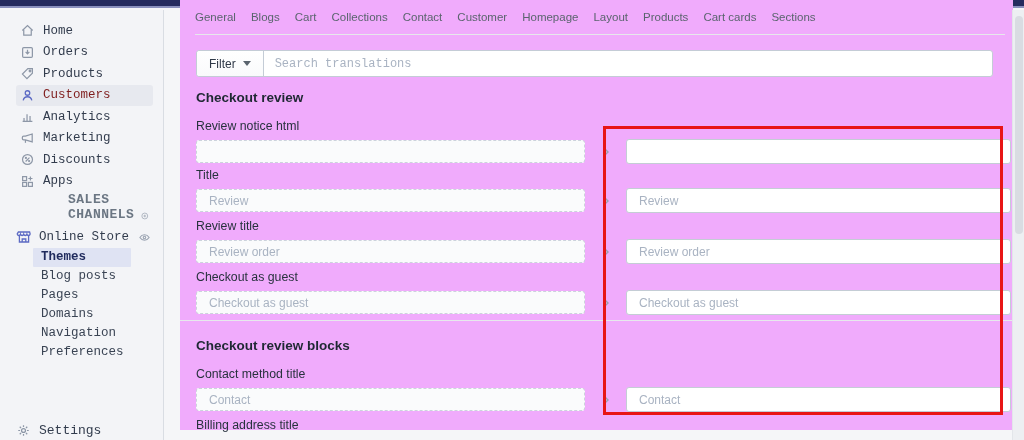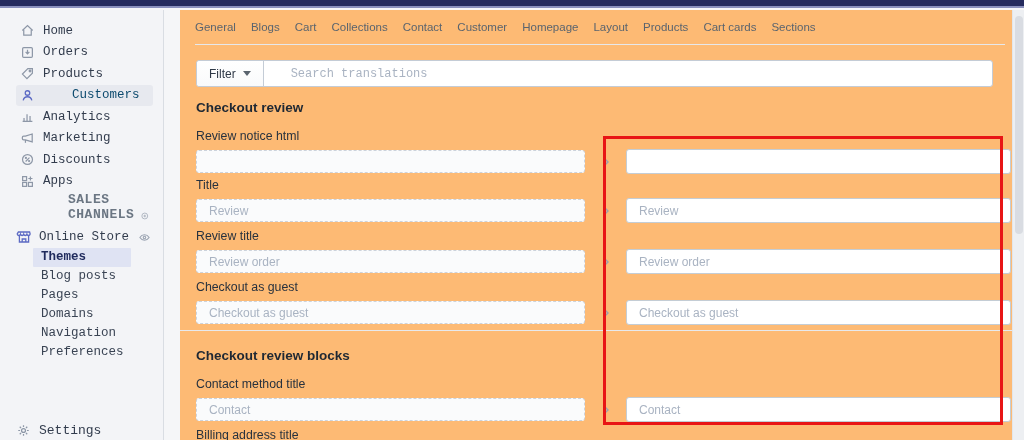--- a/index.html
+++ b/index.html
@@ -13,51 +13,51 @@
   .topbar { position:absolute; top:0; left:0; width:1024px; height:8px;
     background:#252b5e; border-bottom:2px solid #8a90bd; }
 
   
   .sidebar { position:absolute; top:10px; left:0; width:164px; height:430px;
     background:#f3f4f7; border-right:1px solid #d9dde3;font-family:Liberation Mono, monospace; }
   .nav { position:absolute; top:10px; left:0; right:0; }
   .nav-item { height:21.5px; display:flex; align-items:center;
     margin:0 10px 0 16px; padding:0 4px; border-radius:3px;
     color:#323c4d; font-size:12.5px; cursor:default; }
-  .nav-item.selected { background:#e7e9ef; color:#0c4a6e;gap:29px; }
+  .nav-item.selected { background:#e7e9ef; color:#7f1d1d; }
   .nicon { width:15px; height:15px; margin-right:8px; color:#8d97a7; display:inline-flex; flex:none; }
   .nav-item.selected .nicon { color:#5c6ac4; }
   .sc-header { position:absolute; top:198px; left:20px; right:14px; height:14px;
     display:flex; align-items:flex-end; justify-content:space-between;
     font-size:13px; font-weight:bold; letter-spacing:.5px; color:#6b7683;margin-left:48px; }
   .sc-plus { width:12px; height:12px; color:#9aa3b1; display:inline-flex; }
   .online-store { position:absolute; top:217px; left:16px; right:12px; height:20px;
     display:flex; align-items:center; font-size:12.5px; color:#323c4d; }
   .os-icon { width:16px; height:16px; margin-right:7px; color:#5c6ac4; display:inline-flex; }
   .eye { margin-left:auto; width:13px; height:13px; color:#9aa3b1; display:inline-flex; }
   .subnav { position:absolute; top:237.5px; left:33px; }
   .sub-item { height:19px; display:flex; align-items:center; padding:0 8px;
     width:98px; border-radius:1px; font-size:12.5px; color:#3a4454; }
   .sub-item.selected { background:#dfe3f3; color:#1f2a5c; font-weight:bold; }
   .settings-item { position:absolute; top:409px; left:16px; height:22px;
     display:flex; align-items:center; font-size:13px; color:#323c4d; }
 
   
-  .content { position:absolute; left:180px; top:10px; width:833px; height:430px; background:#fdba74; }
+  .content { position:absolute; left:180px; top:0; width:833px; height:430px; background:#f0abfc; }
   .tabbar { position:absolute; top:0; left:15px; width:810px; height:35px;
     display:flex; align-items:center; gap:15px; border-bottom:1px solid #e6e8eb;
     font-size:11.5px; color:#5a646e; }
   .tab { white-space:nowrap; }
   .tab-active-box { border:3px solid #e81515; padding:4px 7px 8px; position:relative;
     color:#1a222c; margin-top:2px; white-space:nowrap; }
   .tab-active-box::after { content:""; position:absolute; left:7px; right:7px;
     bottom:2px; height:3px; background:#6370c5; border-radius:1px; }
 
   .filterbar { position:absolute; top:50px; left:16px; width:797px; height:27px;
-    display:flex; border:1px solid #c4ccd6; border-radius:3px; background:#fff;gap:16px; }
+    display:flex; border:1px solid #c4ccd6; border-radius:3px; background:#fff; }
   .filter-btn { display:flex; align-items:center; gap:7px; padding:0 12px;
     border:none; border-right:1px solid #c4ccd6; font-size:12px; color:#2f3947;
     background:linear-gradient(#ffffff,#f9fafb); border-radius:3px 0 0 3px;
     font-family:inherit; }
   .caret { width:8px; height:5px; display:inline-flex; color:#5a646e; }
   .search-input { flex:1; border:none; outline:none; padding:0 11px; font-size:12px;
     color:#2f3947; background:transparent; font-family:Liberation Mono, monospace; }
   input::placeholder { color:#a9b3c2; opacity:1; }
 
   .sec-heading { position:absolute; left:16px; font-size:13.5px; line-height:16px;

